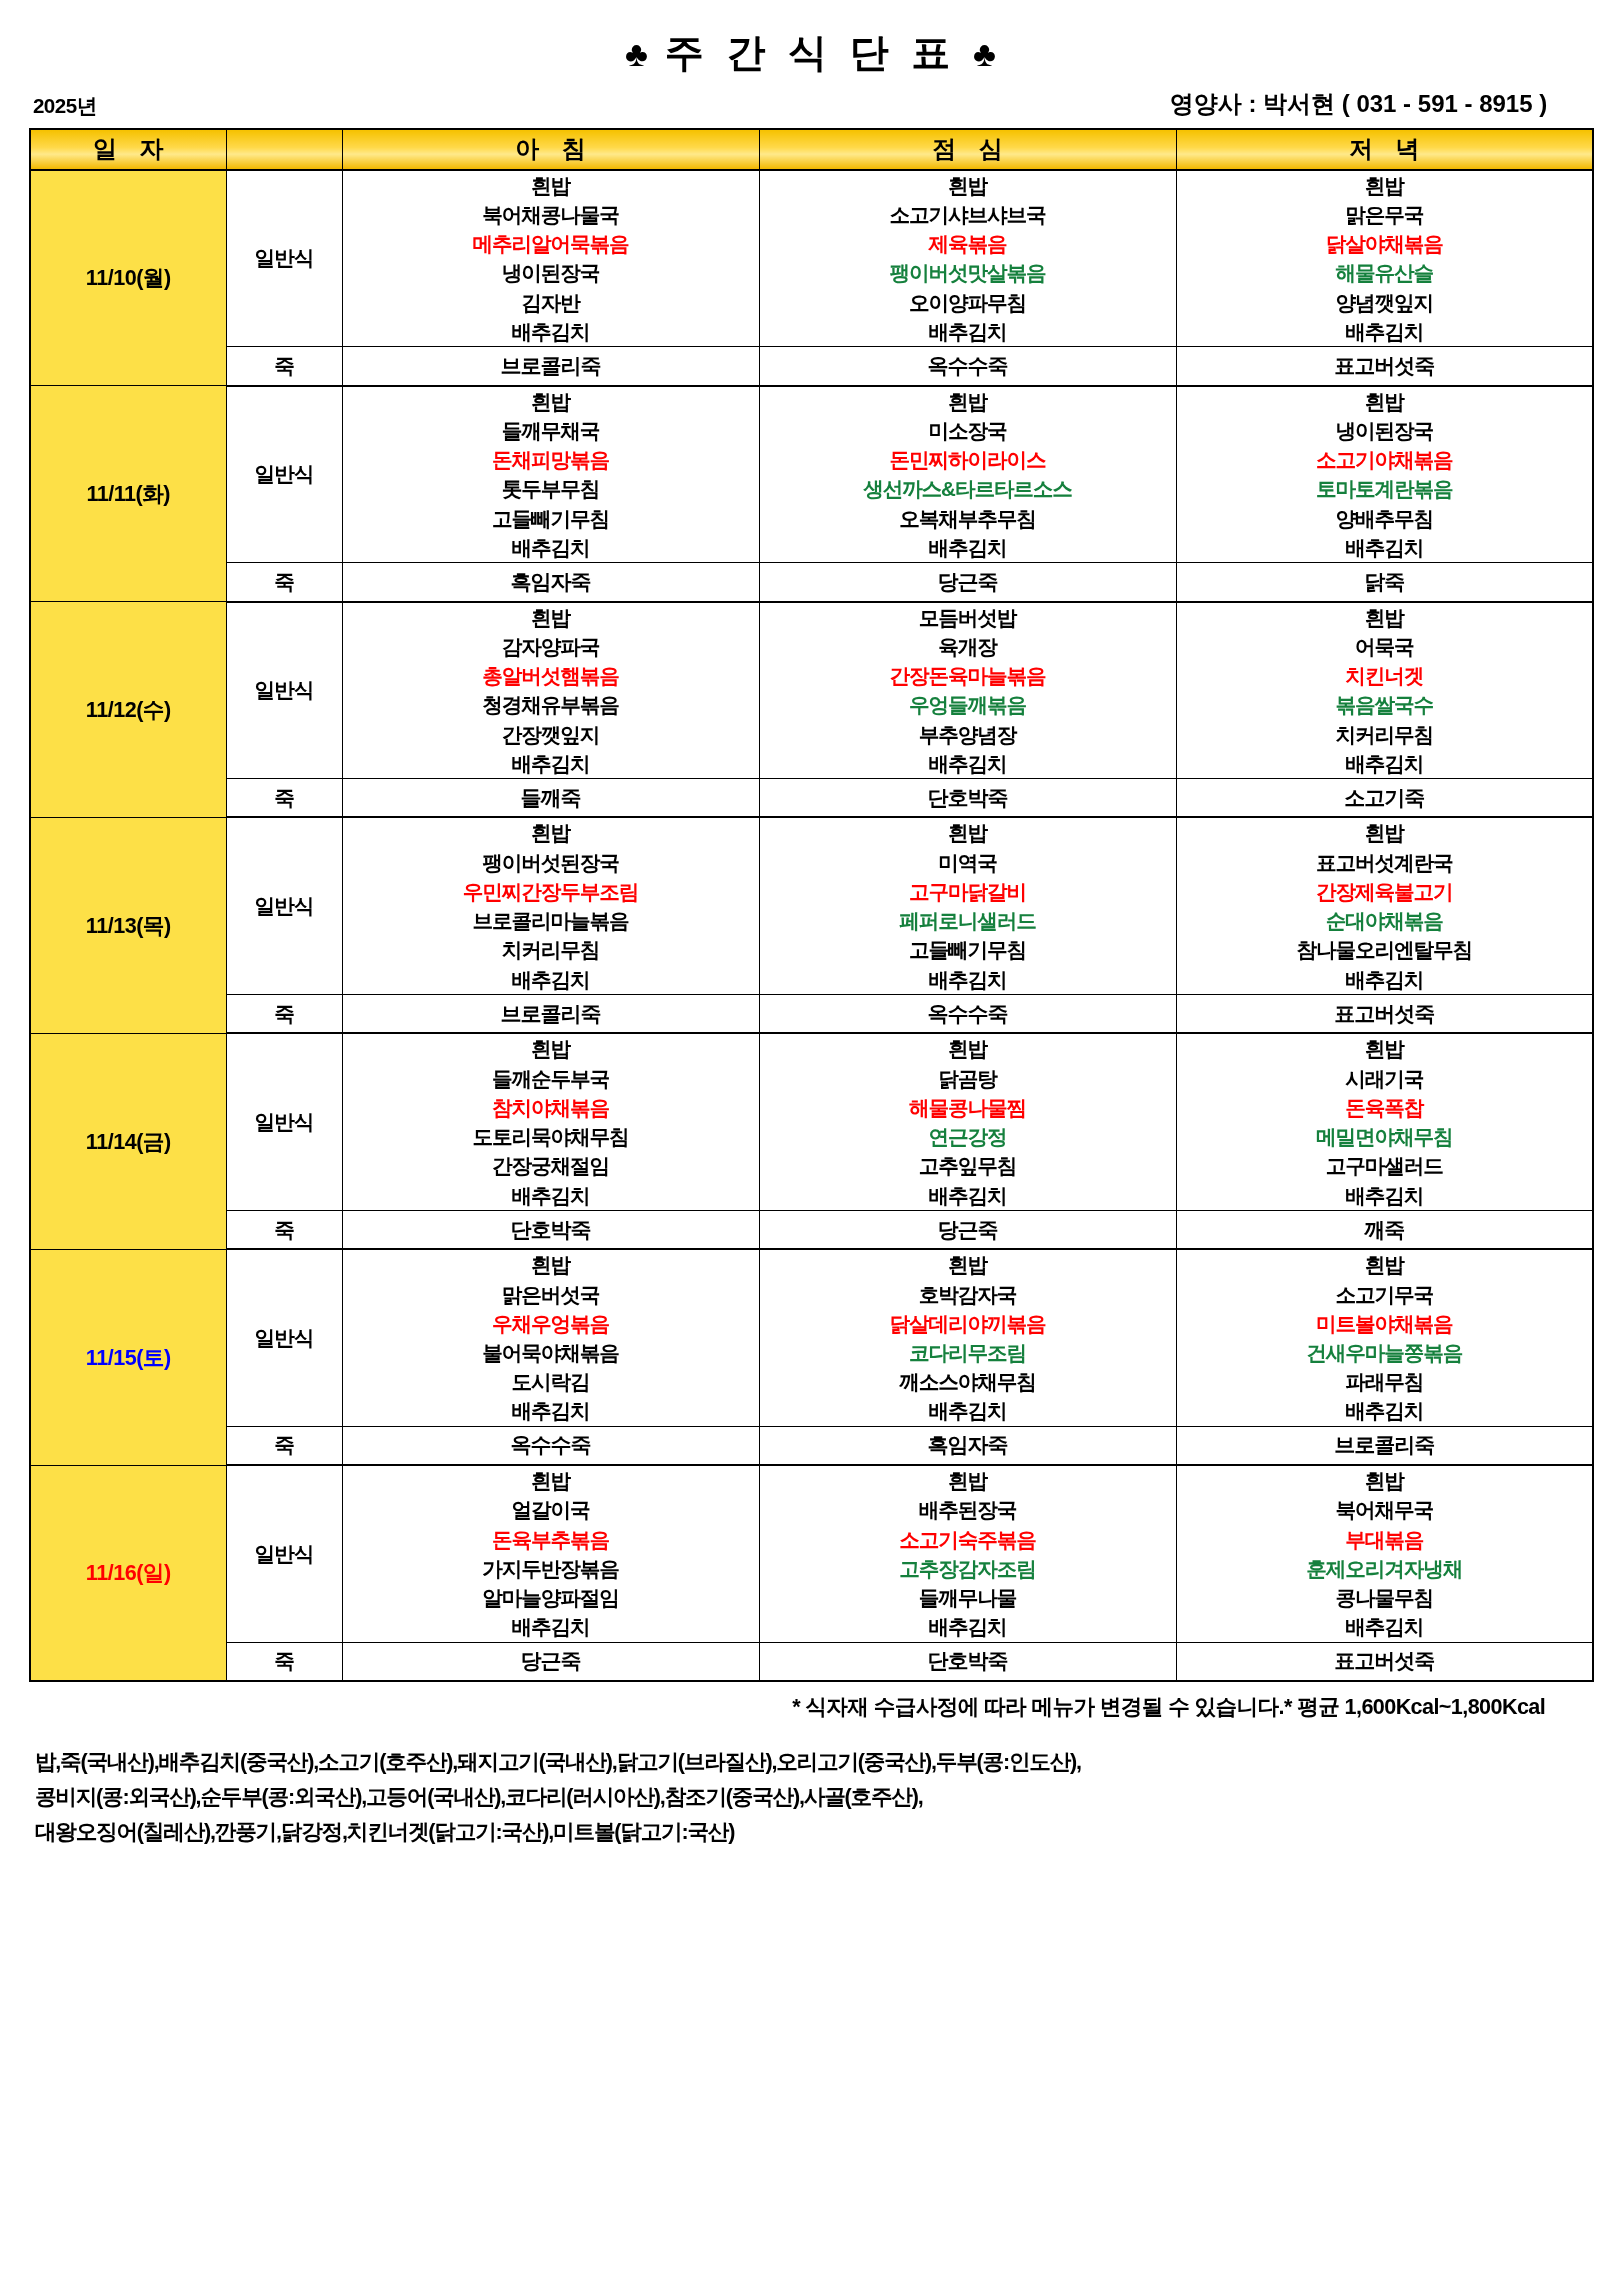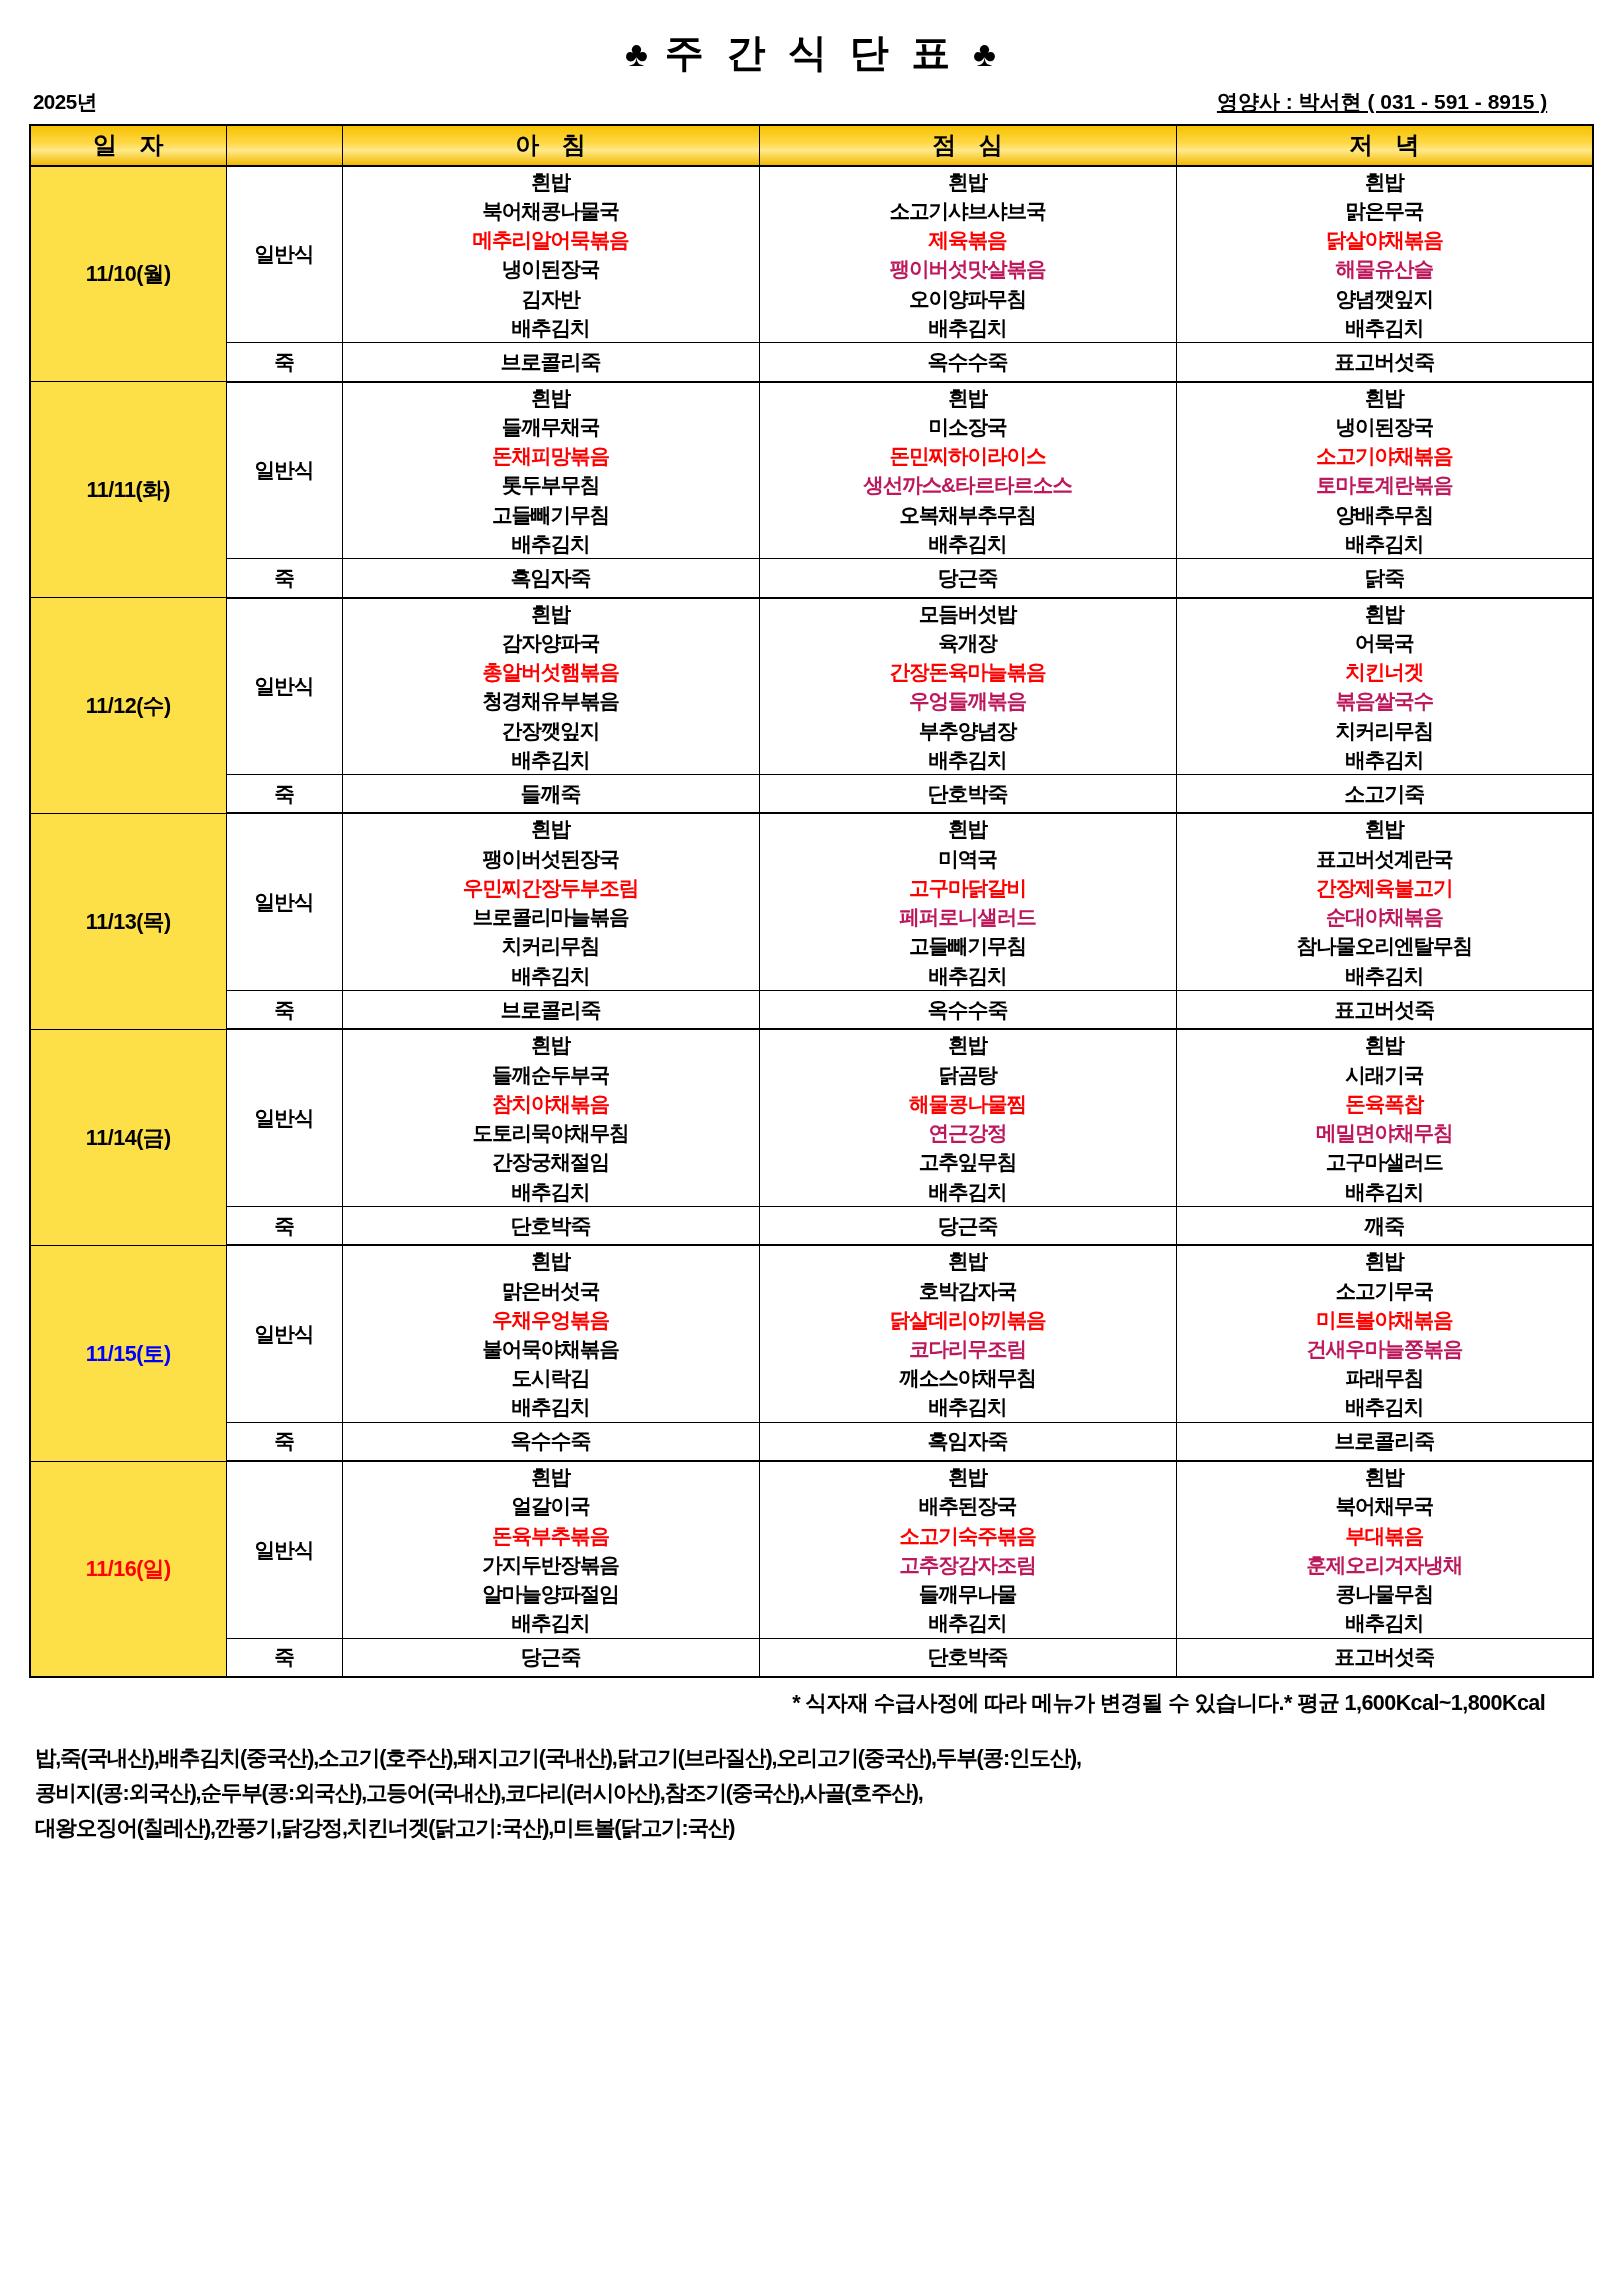--- a/index.html
+++ b/index.html
@@ -44,25 +44,24 @@
     align-items: flex-end;
     margin-top: 15.7px;
     padding: 0 7.8px 0 3.9px;
   }
   .meta-year {
     font-size: 20.6px;
     font-weight: bold;
     letter-spacing: -0.5px;
   }
   .meta-nutri {
-    font-size: 21px;
+    font-size: 24px;
     font-weight: bold;
     letter-spacing: 0px;
     padding-right: 37px;
-    text-decoration: underline;
   }
 
   
   table.menu {
     border-collapse: collapse;
     width: 1562px;
     margin-top: 7.8px;
     table-layout: fixed;
     border: 2.9px solid #000;
   }
@@ -111,21 +110,21 @@
     height: 39px;
   }
   .dish {
     font-size: 20.6px;
     font-weight: bold;
     line-height: 1.42;
     letter-spacing: -1.1px;
     white-space: nowrap;
   }
   .dish.red  { color: #ff0000; }
-  .dish.blue { color: #be185d; }
+  .dish.blue { color: #15803d; }
   .dish.black { color: #000000; }
 
   
   tr.day-juk > td { border-bottom: 2.9px solid #000; }
   tr.day-main > td.date-cell,
   tr.day-juk > td.date-cell { border-bottom: none; }
 
   
   .footer {
     margin-top: 9.8px;

